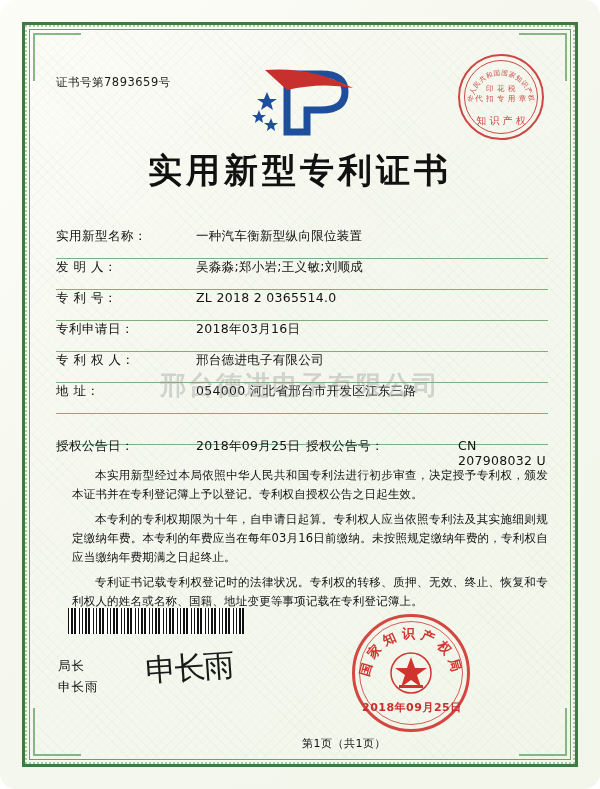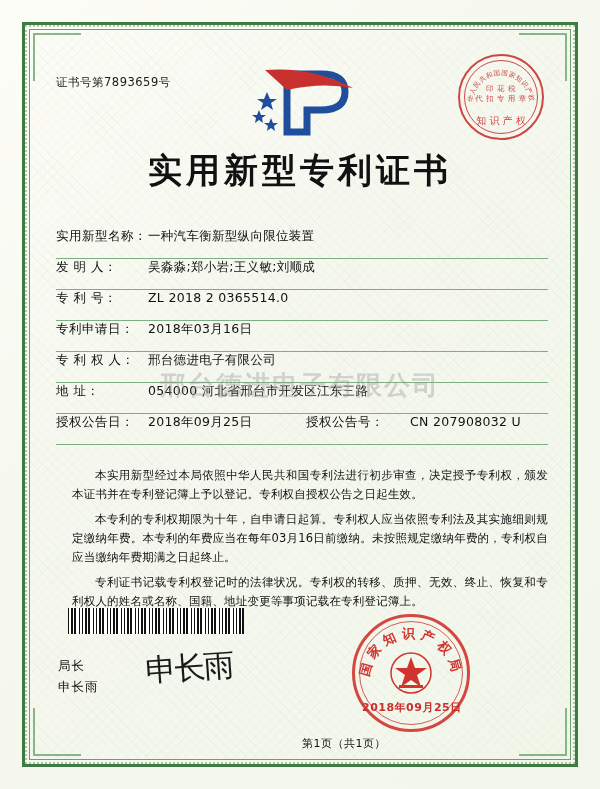--- a/index.html
+++ b/index.html
@@ -13,20 +13,21 @@
     font-family: "DejaVu Sans", "Liberation Sans", sans-serif;
     overflow: hidden;
   }
   .page {
     position: relative;
     width: 600px;
     height: 789px;
     background: linear-gradient(135deg, #fdfdf7 0%, #f6f8ef 40%, #f2f6ea 100%);
     box-sizing: border-box;
     overflow: hidden;
+    border-radius: 16px;
   }
   
   .border-outer {
     position: absolute;
     left: 22px; top: 22px; right: 22px; bottom: 22px;
     border: 3px solid #3f7a42;
     box-sizing: border-box;
   }
   .border-inner {
     position: absolute;
@@ -145,32 +146,33 @@
   }
   .field-label {
     white-space: nowrap;
     letter-spacing: 0.5px;
   }
   .label-w1 { width: 92px; }
   .label-w2 { width: 92px; }
   .field-value {
     flex: 1;
     letter-spacing: 0.3px;
+    margin-left: 48px;
   }
   .split-left {
     display: flex;
     align-items: baseline;
     width: 250px;
   }
   .split-right {
     display: flex;
     align-items: baseline;
     flex: 1;
   }
-  .split-right .field-label { width: 104px; }
+  .split-right .field-label { width: 104px; margin-top: 24px; }
 
   
   .watermark {
     position: absolute;
     left: 50%;
     top: 385px;
     transform: translate(-50%, -50%);
     font-family: "DejaVu Sans", "Liberation Sans", sans-serif;
     font-size: 26px;
     font-weight: bold;

